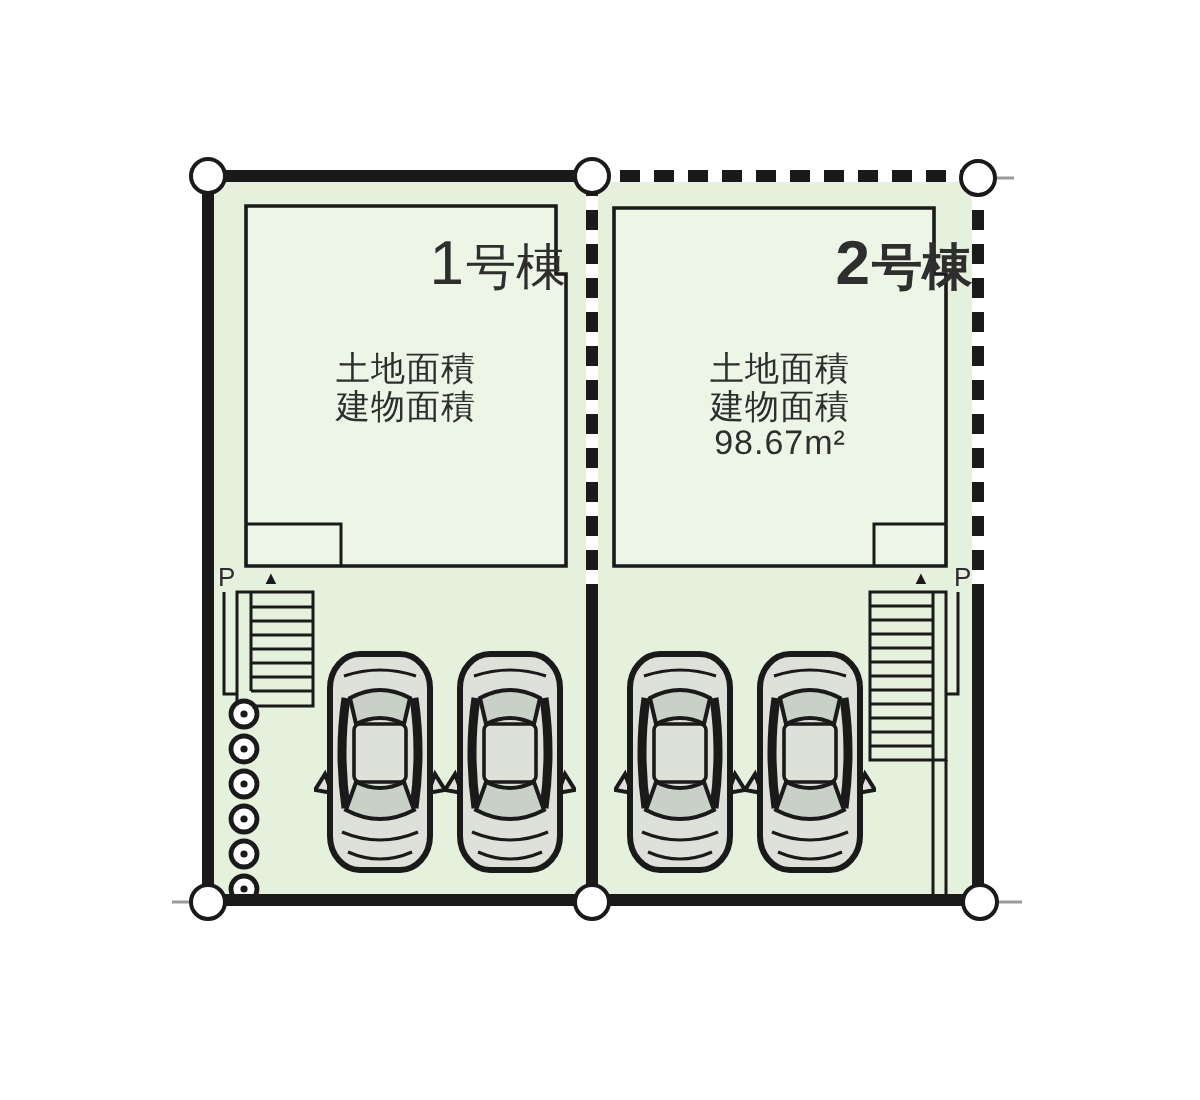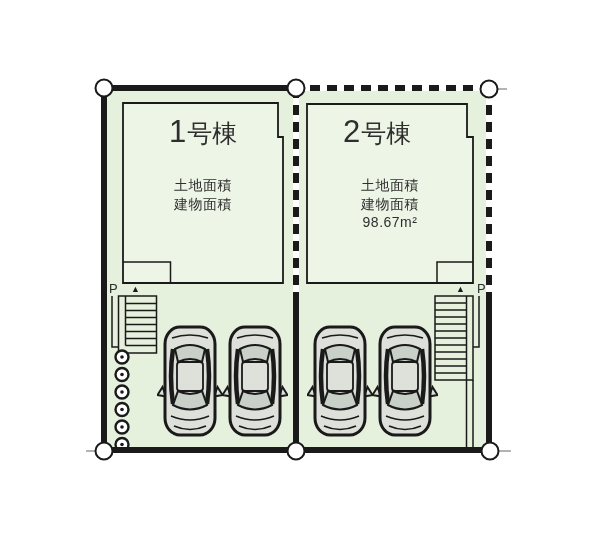--- a/index.html
+++ b/index.html
@@ -27,26 +27,26 @@
   .b-top2{left:293px;top:85px;width:199px;}
   .b-mid-dash{left:293px;top:88px;height:214px;}
   .b-right-dash{left:486px;top:88px;height:212px;}
 
   
   .cmark{position:absolute;width:15px;height:15px;border-radius:50%;
     background:var(--boundary-marker-fill);border:2.6px solid var(--outline);
     transform:translate(-50%,-50%);z-index:8;}
 
   
-  .lot-title{position:absolute;text-align:center;z-index:6;white-space:nowrap;}
+  .lot-title{position:absolute;text-align:right;z-index:6;white-space:nowrap;}
   .lt1{left:123px;top:114px;width:160px;}
-  .lt2{left:294px;top:114px;width:166px;}
+  .lt2{left:320px;top:114px;width:166px;font-weight:bold;}
   .lot-title .num{font-size:31px;letter-spacing:1px;}
   .lot-title .suf{font-size:25px;}
-  .areas{position:absolute;text-align:center;z-index:6;font-size:14px;line-height:18.5px;letter-spacing:.5px;}
+  .areas{position:absolute;text-align:center;z-index:6;font-size:17px;line-height:18.5px;letter-spacing:.5px;}
   .ar1{left:123px;top:176px;width:160px;}
   .ar2{left:307px;top:176px;width:166px;}
 
   .p-label{position:absolute;font-size:13px;z-index:6;}
   .tri{position:absolute;font-size:9px;color:var(--outline);z-index:6;}
 
   .car{position:absolute;width:66px;height:112px;z-index:4;}
   .hidden-defs{position:absolute;width:0;height:0;overflow:hidden;}
 </style>
 </head>

